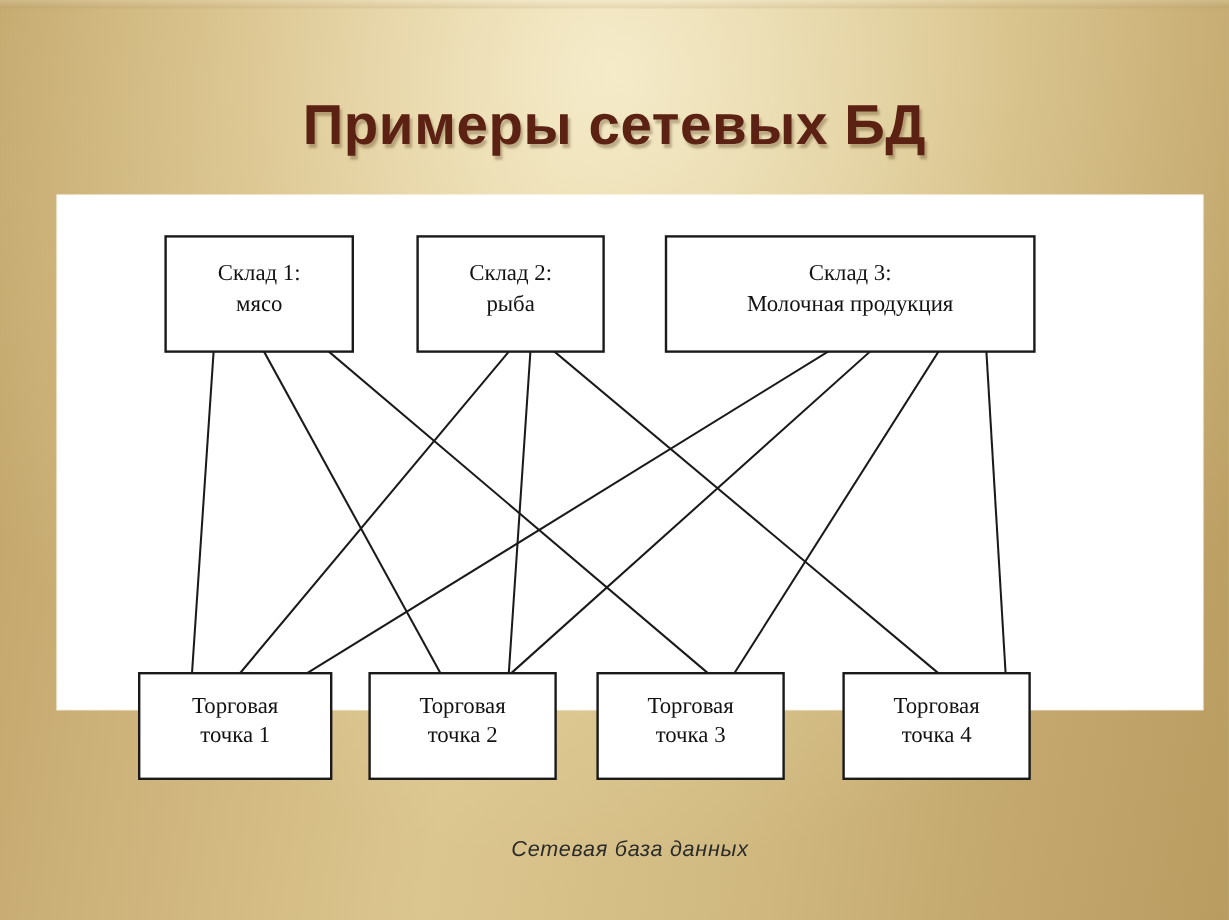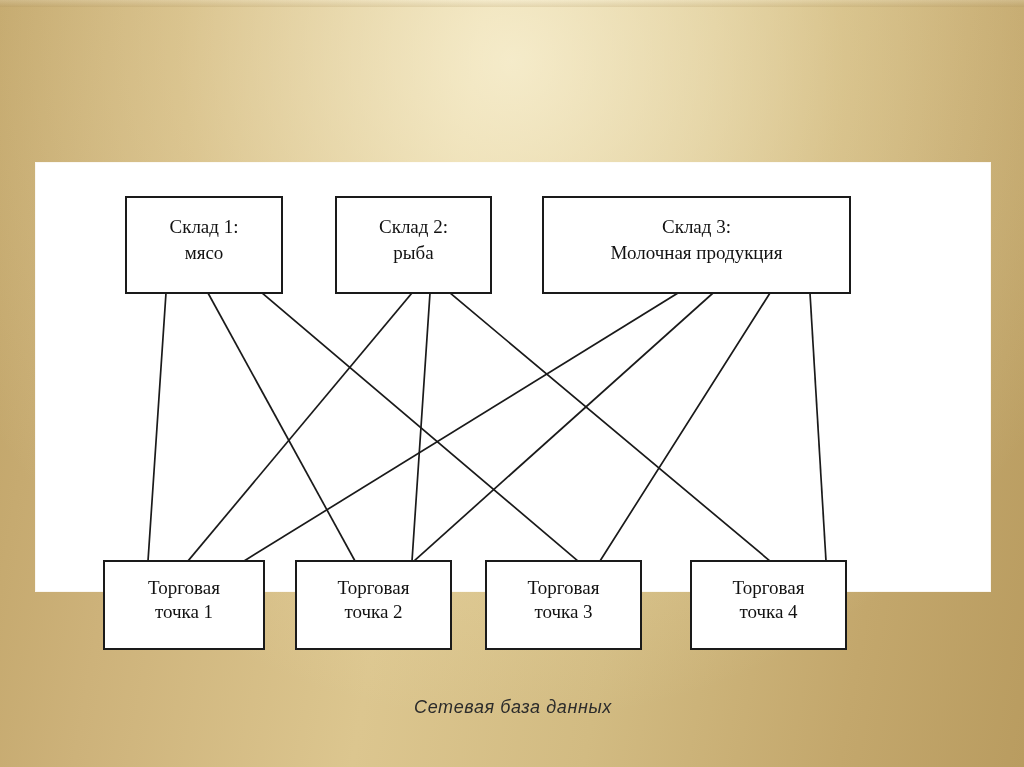--- a/index.html
+++ b/index.html
@@ -38,21 +38,21 @@
     font-family: "Liberation Sans", "DejaVu Sans", sans-serif;
     font-weight: bold;
     font-size: 47px;
     letter-spacing: 0.5px;
     color: #5b2113;
     text-shadow: 2px 3px 2px rgba(90,60,25,0.35);
     white-space: nowrap;
   }
   .panel {
     position: absolute;
-    left: 36px;
+    left: 48px;
     top: 163px;
     width: 954px;
     height: 428px;
     background: #ffffff;
     box-shadow: 0 0 0 1px rgba(255,255,255,0.9);
   }
   .canvas {
     position: absolute;
     left: 0;
     top: 0;
@@ -84,20 +84,21 @@
     fill: #2b2b2b;
     text-anchor: middle;
     letter-spacing: 0.6px;
   }
 </style>
 </head>
 <body>
 
 <div id="slide">
 
+  <div class="title">Примеры сетевых БД</div>
 
   <div class="panel">
     <svg class="canvas" id="diagram-svg" viewBox="0 0 954 582">
       <g id="links-layer">
           <line class="link-line" x1="130" y1="130" x2="112" y2="398" stroke="#1a1a1a"></line>
           <line class="link-line" x1="172" y1="130" x2="319" y2="398" stroke="#1a1a1a"></line>
           <line class="link-line" x1="226" y1="130" x2="542" y2="398" stroke="#1a1a1a"></line>
           <line class="link-line" x1="376" y1="130" x2="152" y2="398" stroke="#1a1a1a"></line>
           <line class="link-line" x1="394" y1="130" x2="376" y2="398" stroke="#1a1a1a"></line>
           <line class="link-line" x1="414" y1="130" x2="734" y2="398" stroke="#1a1a1a"></line>

